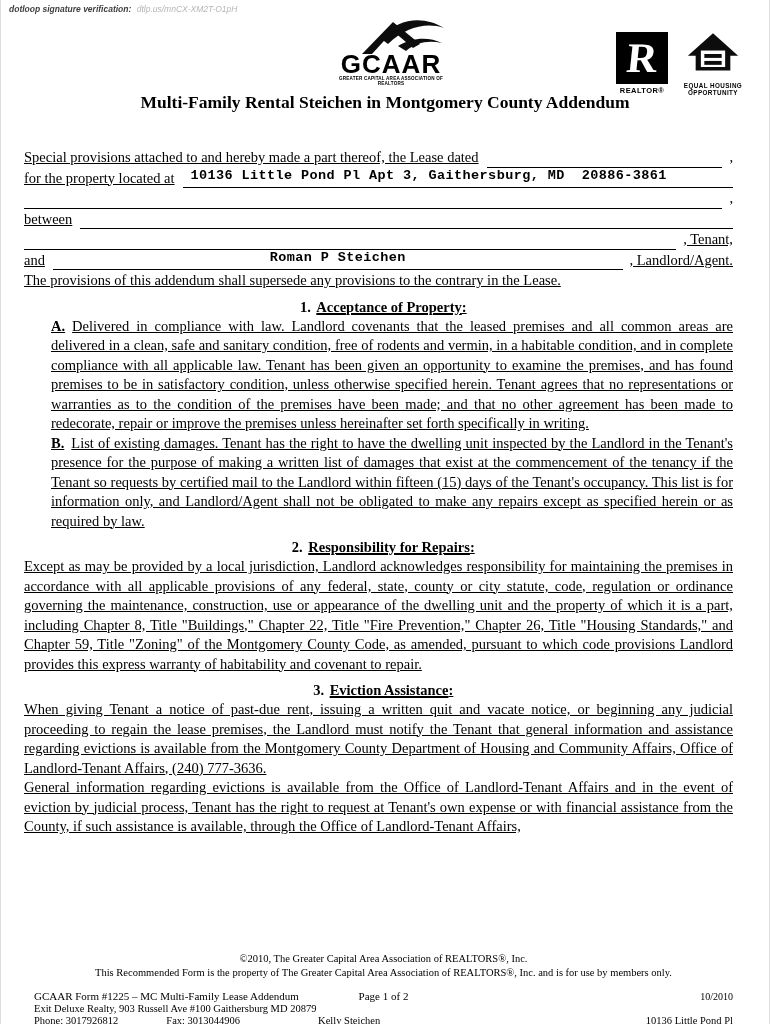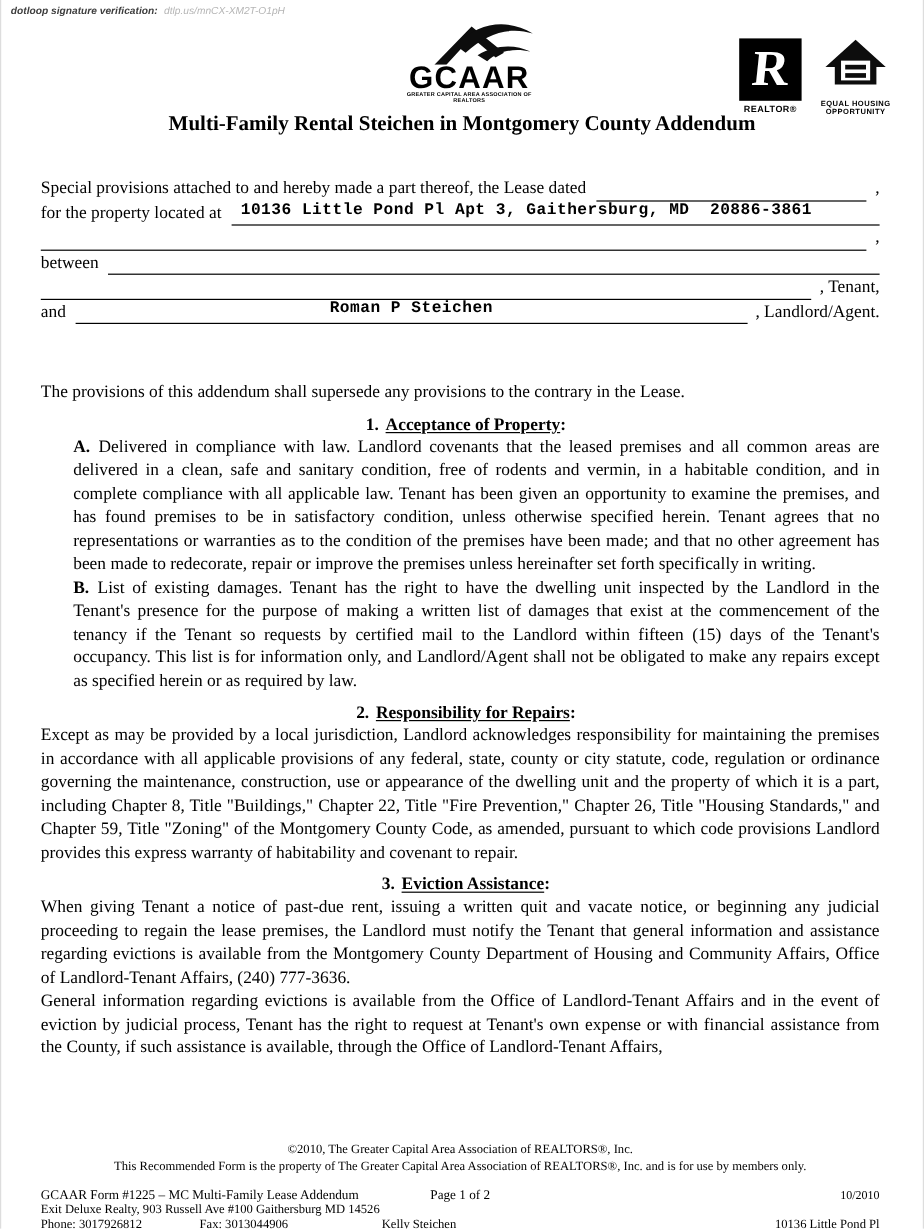--- a/index.html
+++ b/index.html
@@ -22,36 +22,36 @@
   .realtor{width:56px;text-align:center;}
   .realtor .box{width:52px;height:52px;background:#000;margin:0 auto;display:flex;align-items:center;justify-content:center;}
   .realtor .r{color:#fff;font-family:"Liberation Serif",serif;font-weight:bold;font-size:42px;line-height:42px;transform:skewX(-6deg);}
   .logo-cap{font-family:"Liberation Sans",sans-serif;font-size:7.5px;font-weight:bold;letter-spacing:.4px;margin-top:2px;}
   .eho{width:62px;text-align:center;}
   .eho .logo-cap{font-size:6.3px;line-height:7px;}
   
   .title{position:absolute;left:0;right:0;top:92px;text-align:center;font-size:17.5px;font-weight:bold;}
   .subtitle{position:absolute;left:0;right:0;top:113px;text-align:center;font-size:15px;font-weight:bold;font-style:italic;}
   
-  .body{padding:5px 36px 0 33px;font-size:14.5px;}
+  .body{padding:5px 36px 0 23px;font-size:14.5px;text-decoration:underline;}
   .row{display:flex;align-items:baseline;line-height:20.5px;white-space:nowrap;}
   .ul{flex:1;border-bottom:1px solid #000;min-height:15px;align-self:stretch;position:relative;}
   .suffix{margin-left:7px;}
   .mono{font-family:"Liberation Mono","DejaVu Sans Mono",monospace;font-weight:bold;font-size:13.5px;letter-spacing:.4px;white-space:pre;}
   .ul .val-left{position:absolute;left:8px;bottom:1px;}
   .ul .val-center{position:absolute;left:0;right:0;bottom:1px;text-align:center;}
   .gap{width:8px;}
   p.text{margin:0;text-align:justify;line-height:19.5px;}
   p.text.indent{margin-left:27px;}
   .plabel{margin-right:7px;font-weight:bold;}
   .sec-head{margin:6px 0 0 0;line-height:20px;font-weight:bold;text-align:center;}
   .sec-num{display:inline-block;width:22px;margin-left:4px;}
   .sec-title u{text-underline-offset:2px;}
   .pgap{margin-top:10px;}
-  .provisions{line-height:20.5px;margin-top:47px;}
+  .provisions{line-height:20.5px;}
   
   .footer{position:absolute;left:0;right:0;top:952px;padding:0 36px 0 33px;}
   .copy{text-align:center;font-size:10.5px;line-height:13.5px;}
   .f1{display:grid;grid-template-columns:1fr auto 1fr;margin-top:11px;font-size:11px;align-items:baseline;}
   .f1 .rev{text-align:right;font-size:10px;}
   .f2{font-size:10.5px;margin-top:1px;}
   .f3{display:flex;font-size:10.5px;margin-top:1px;align-items:baseline;}
   .f3 .fax{margin-left:48px;}
   .f3 .agent{margin-left:78px;flex:1;}
   .f3 .prop{text-align:right;}
@@ -161,21 +161,21 @@
   </div>
 
   <div class="footer">
     <div class="copy">©2010, The Greater Capital Area Association of REALTORS®, Inc.</div>
     <div class="copy">This Recommended Form is the property of The Greater Capital Area Association of REALTORS®, Inc. and is for use by members only.</div>
     <div class="f1">
       <span>GCAAR Form #1225 – MC Multi-Family Lease Addendum</span>
       <span>Page 1 of 2</span>
       <span class="rev">10/2010</span>
     </div>
-    <div class="f2">Exit Deluxe Realty, 903 Russell Ave #100 Gaithersburg MD 14526</div>
+    <div class="f2">Exit Deluxe Realty, 903 Russell Ave #100 Gaithersburg MD 20879</div>
     <div class="f3">
       <span>Phone: 3017926812</span>
       <span class="fax">Fax: 3013044906</span>
       <span class="agent">Kelly Steichen</span>
       <span class="prop">10136 Little Pond Pl</span>
     </div>
     <div class="f4">
       <span>Produced with zipForm® by zipLogix  18070 Fifteen Mile Road, Fraser, Michigan 48026</span>
       <span>&nbsp;&nbsp;</span>
       <a href="#">www.zipLogix.com</a>

